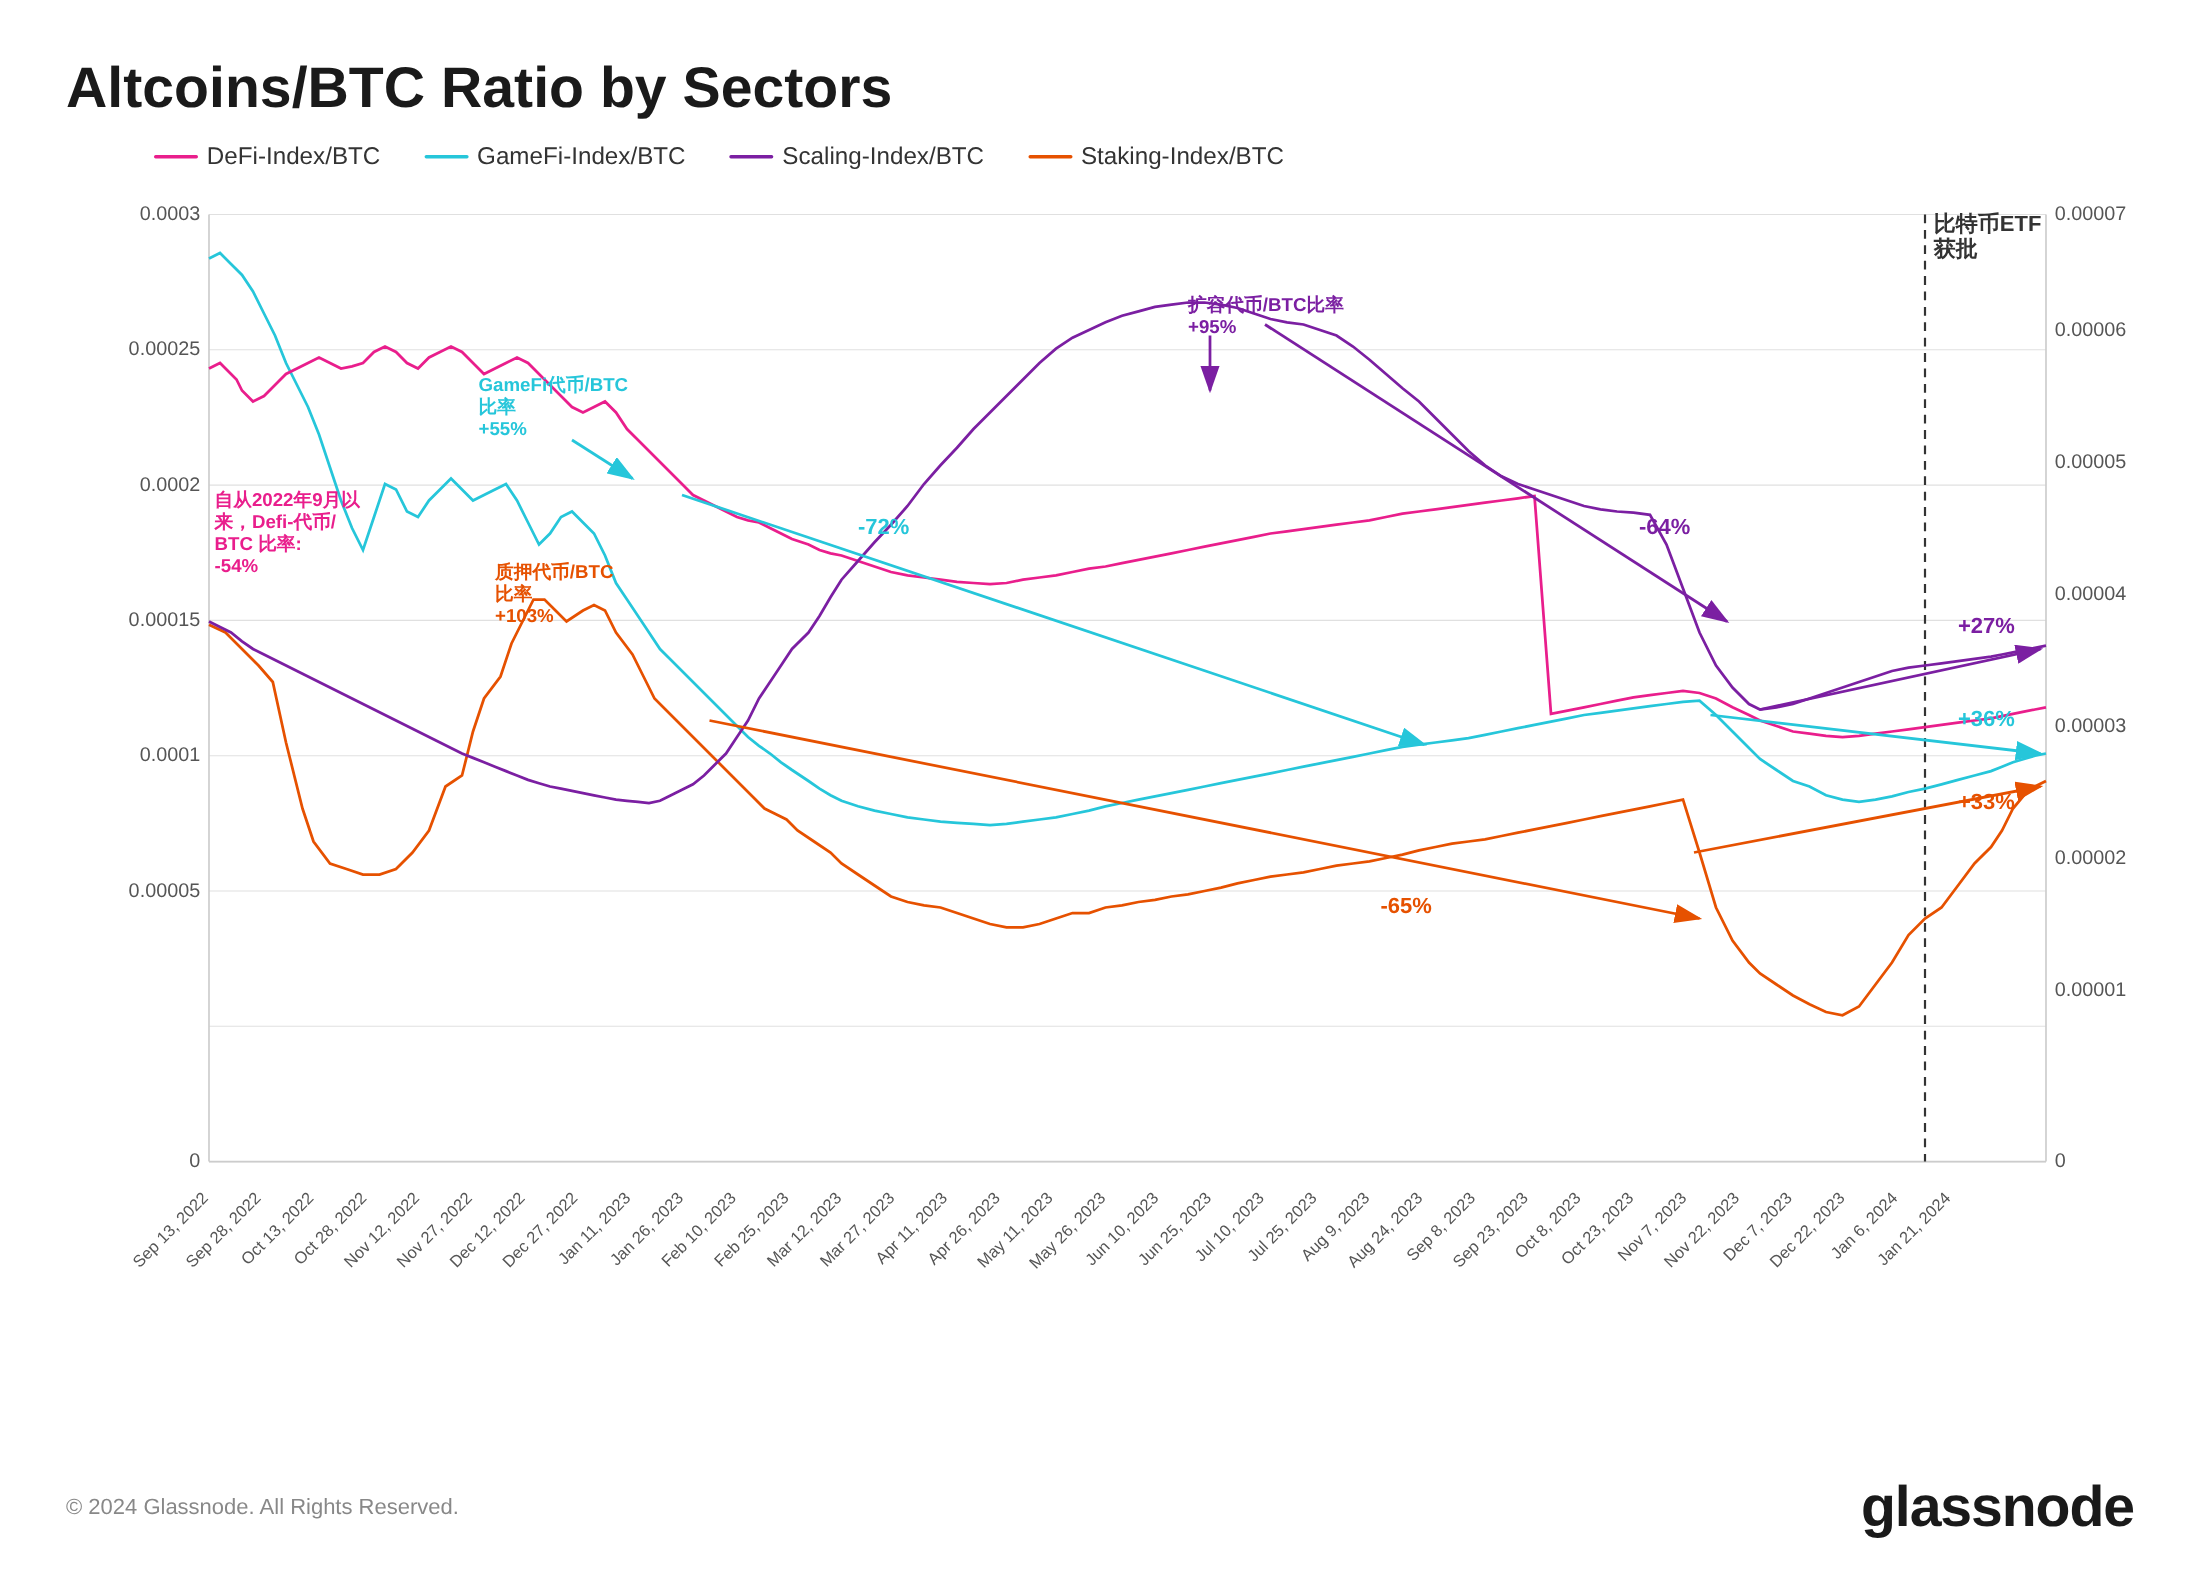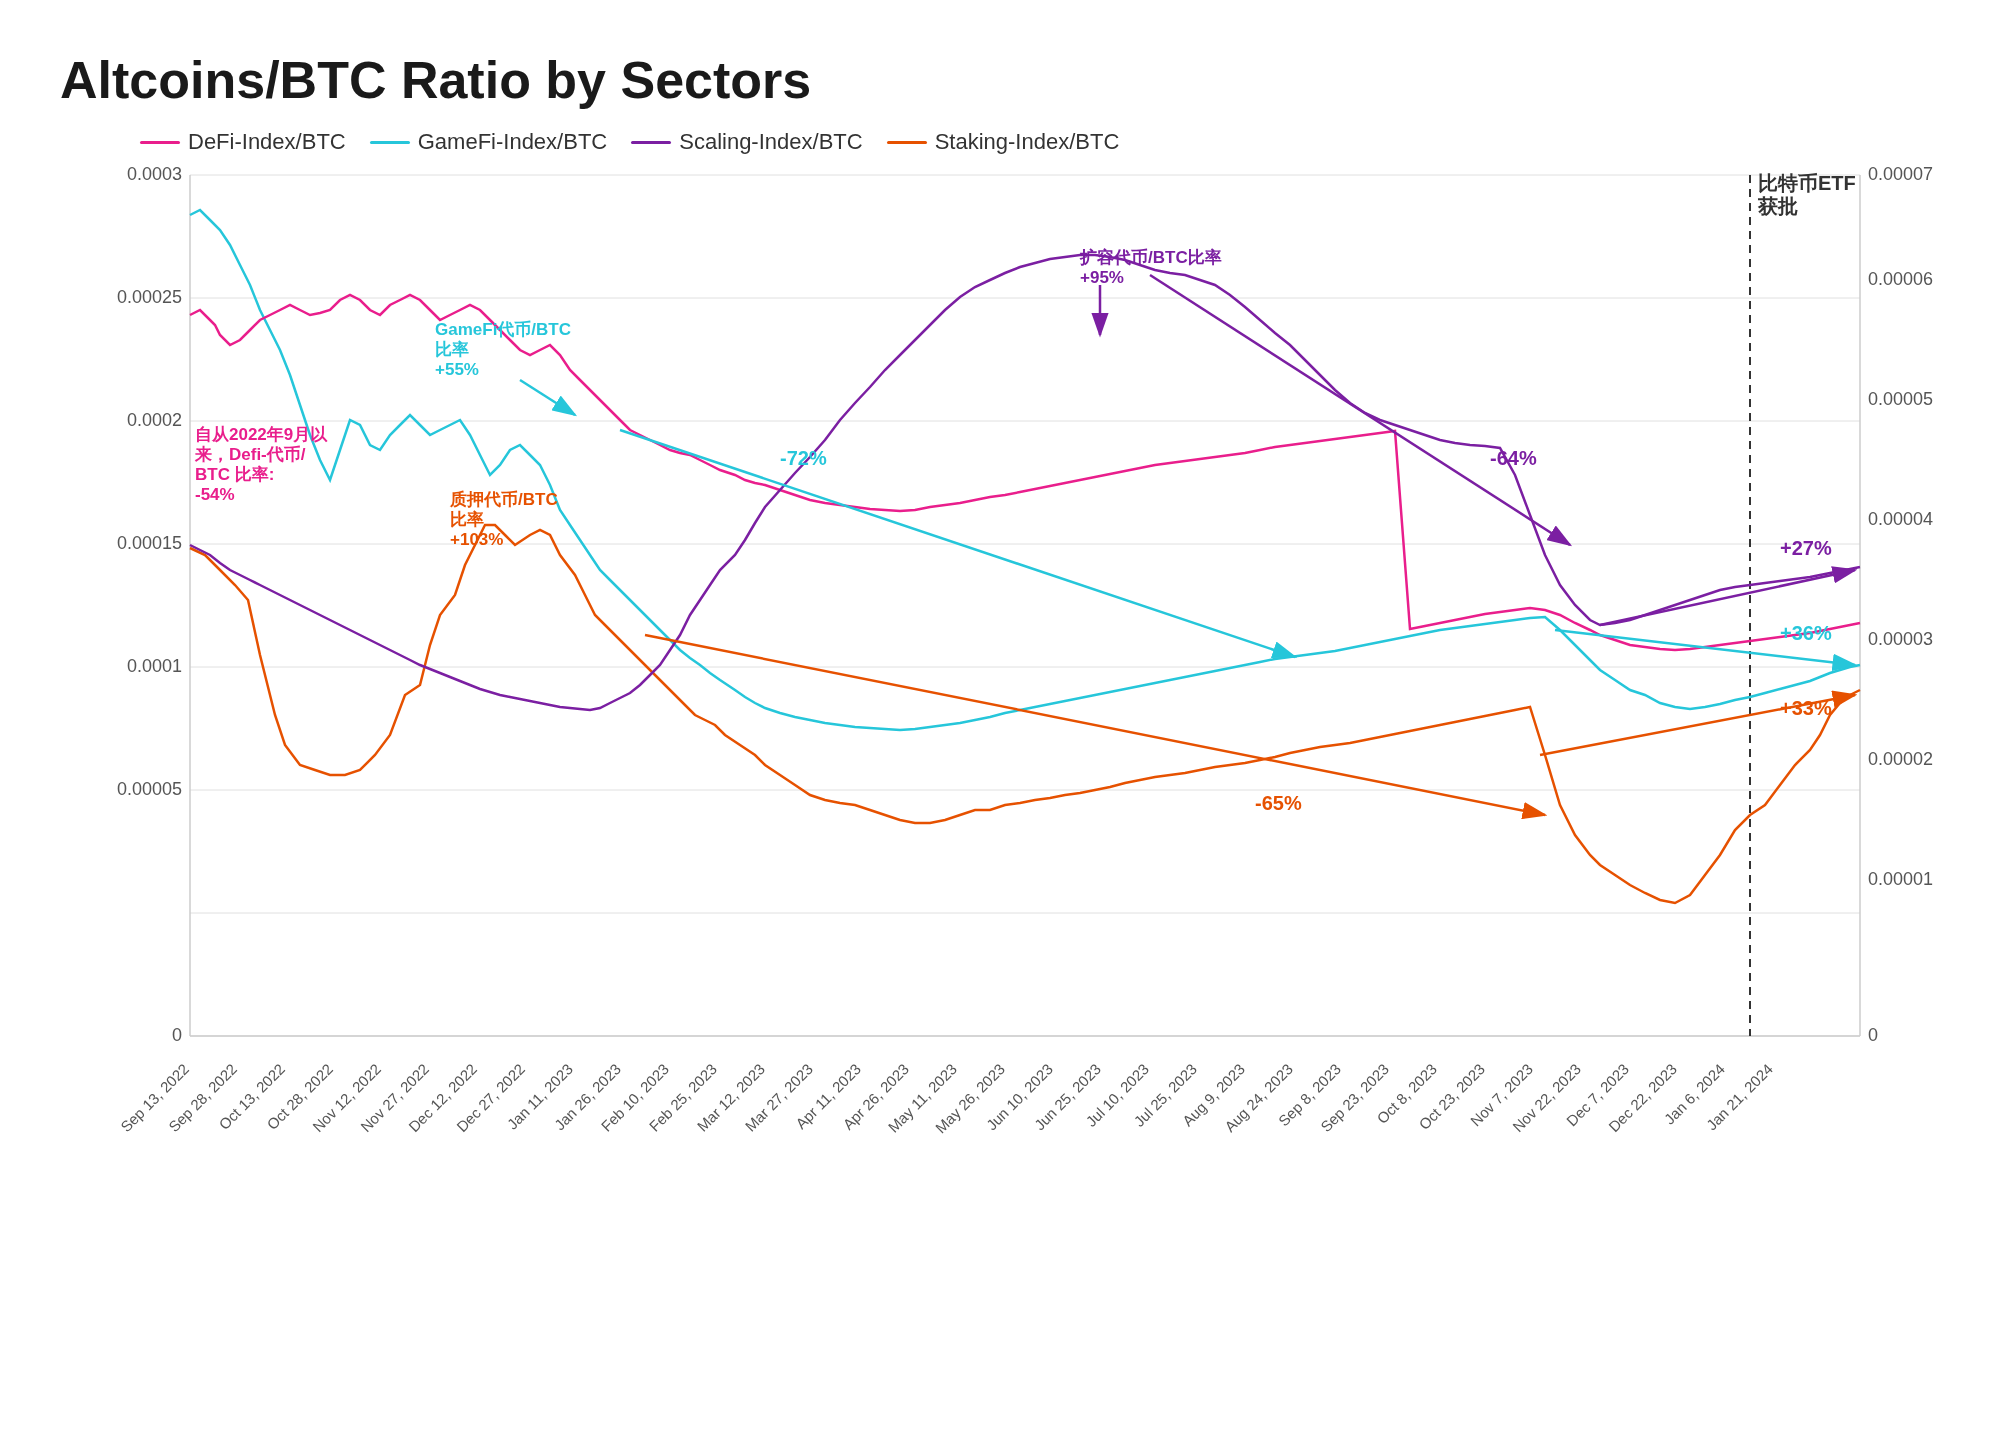--- a/index.html
+++ b/index.html
@@ -20,21 +20,22 @@
     }
     .chart-title {
       font-size: 52px;
       font-weight: 700;
       color: #1a1a1a;
       margin-bottom: 19px;
       margin-top: 10px;
     }
     .legend {
       display: flex;
-      gap: 24px;
+      gap: 40px;
+      margin-bottom: 20px;
       margin-left: 80px;
       flex-wrap: wrap;
     }
     .legend-item {
       display: flex;
       align-items: center;
       gap: 8px;
       font-size: 22px;
       color: #333;
     }
@@ -312,13 +313,17 @@
           <polygon points="0 0, 10 3.5, 0 7" fill="#e65100"></polygon>
         </marker>
         <marker id="arrow-pink" markerWidth="10" markerHeight="7" refX="9" refY="3.5" orient="auto">
           <polygon points="0 0, 10 3.5, 0 7" fill="#e91e8c"></polygon>
         </marker>
       </defs>
 
     </svg>
   </div>
 
+  <div class="footer">
+    <span class="copyright">© 2024 Glassnode. All Rights Reserved.</span>
+    <span class="brand">glassnode</span>
+  </div>
 </div>
 
 </body></html>

